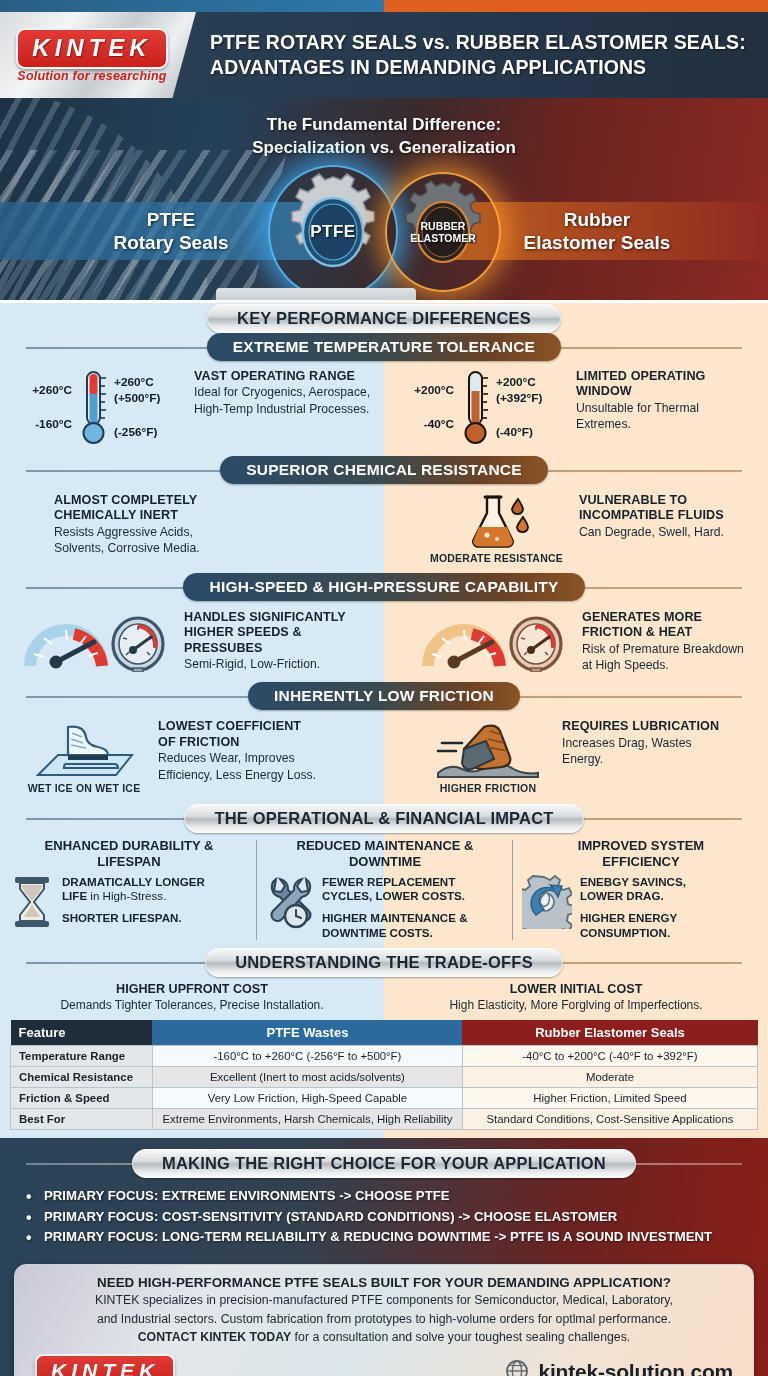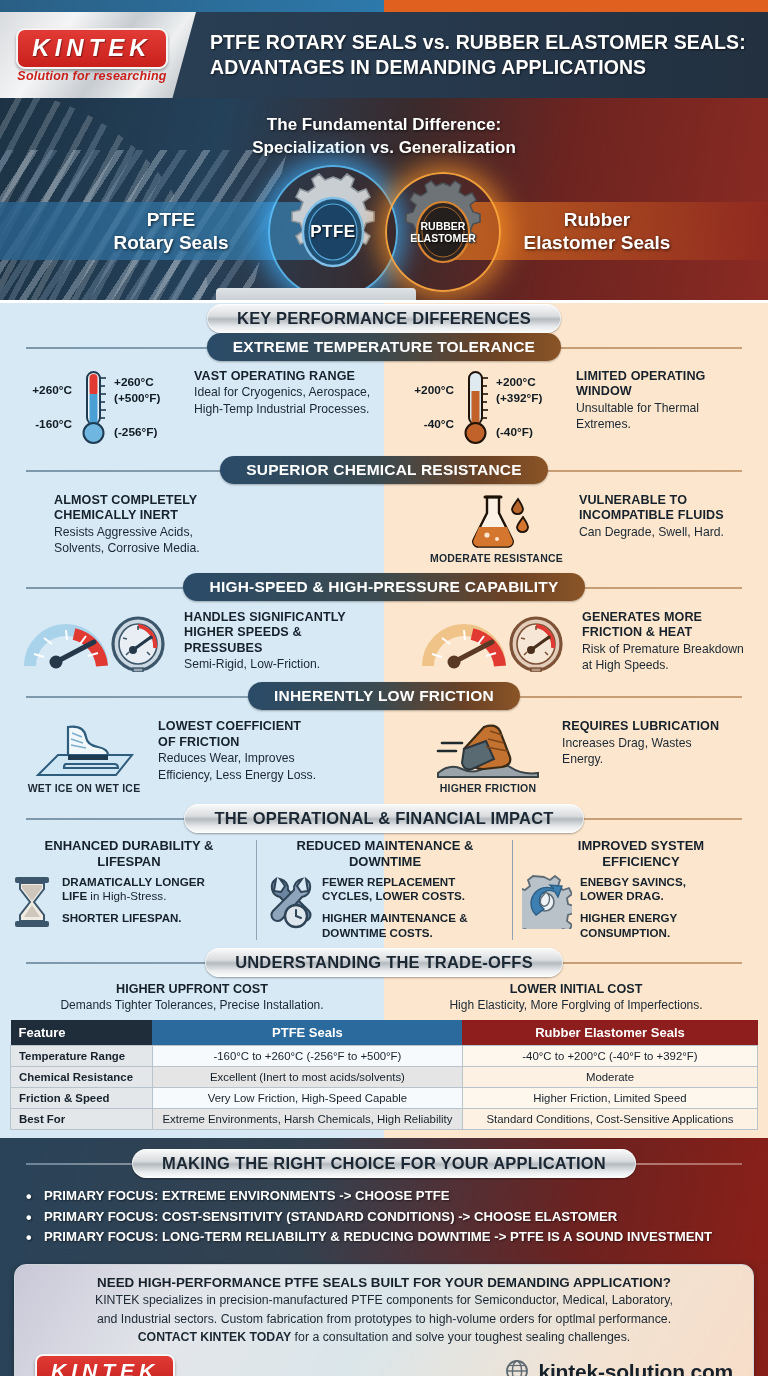--- a/index.html
+++ b/index.html
@@ -593,21 +593,21 @@
           <h5>LOWER INITIAL COST</h5>
           <p>High Elasticity, More Forglving of Imperfections.</p>
         </div>
       </div>
 
       <div class="tablewrap">
         <table>
           <thead>
             <tr>
               <th class="c0">Feature</th>
-              <th class="c1">PTFE Seals</th>
+              <th class="c1">PTFE Wastes</th>
               <th class="c2">Rubber Elastomer Seals</th>
             </tr>
           </thead>
           <tbody>
             <tr>
               <td class="k">Temperature Range</td>
               <td class="a">-160°C to +260°C (-256°F to +500°F)</td>
               <td class="b">-40°C to +200°C (-40°F to +392°F)</td>
             </tr>
             <tr>

